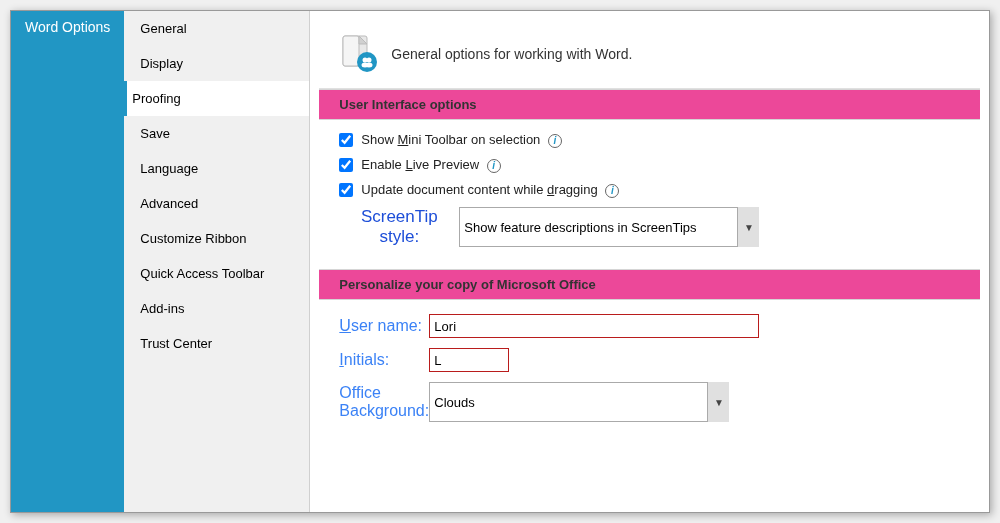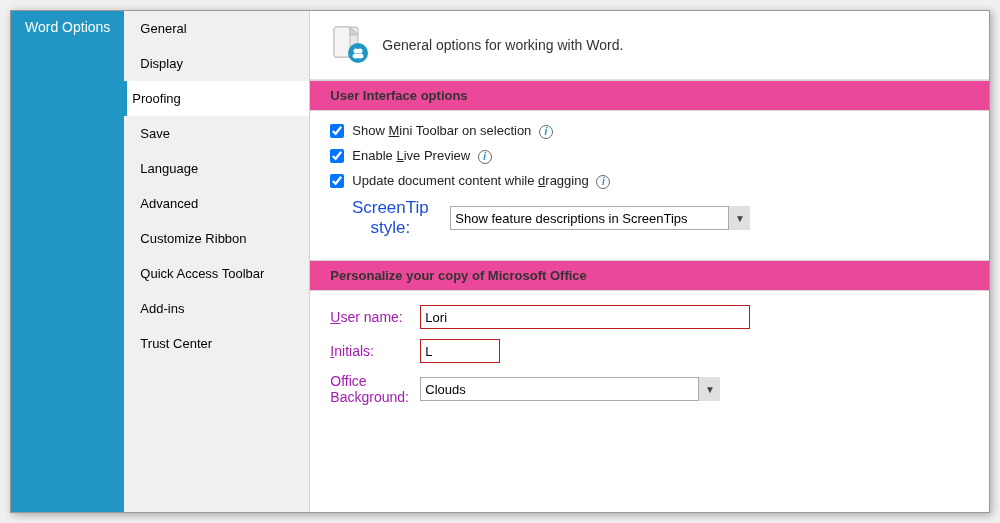--- a/index.html
+++ b/index.html
@@ -52,21 +52,21 @@
     }
     .sidebar-item.active {
       background: #ffffff;
       border-left: 3px solid #2196c4;
       padding-left: 5px;
     }
     .main-panel {
       flex: 1;
       background: #ffffff;
       overflow-y: auto;
-      padding: 0;
+      padding: 9px;
     }
     .section-header-area {
       display: flex;
       align-items: center;
       padding: 14px 20px 14px 20px;
       border-bottom: 1px solid #e0e0e0;
     }
     .section-icon {
       width: 40px;
       height: 40px;
@@ -136,21 +136,21 @@
       flex-shrink: 0;
       text-align: center;
     }
     .select-wrapper {
       position: relative;
       display: inline-flex;
       align-items: center;
     }
     .select-wrapper select {
       min-width: 300px;
-      height: 24px;
+      height: 40px;
       border: 1px solid #aaa;
       font-size: 13px;
       padding: 1px 24px 1px 4px;
       appearance: none;
       -webkit-appearance: none;
       background: white;
       cursor: pointer;
     }
     .select-arrow {
       position: absolute;
@@ -176,22 +176,22 @@
     .personalize-group .group-content {
       padding: 14px 20px;
     }
     .personalize-row {
       display: flex;
       align-items: center;
       margin-bottom: 10px;
     }
     .personalize-label {
       width: 90px;
-      font-size: 14px;
-      color: #a21caf;
+      font-size: 16px;
+      color: #3b82f6;
       flex-shrink: 0;
     }
     .office-bg-row {
       display: flex;
       align-items: center;
       margin-bottom: 10px;
     }
   </style>
 </head>
 <body>

